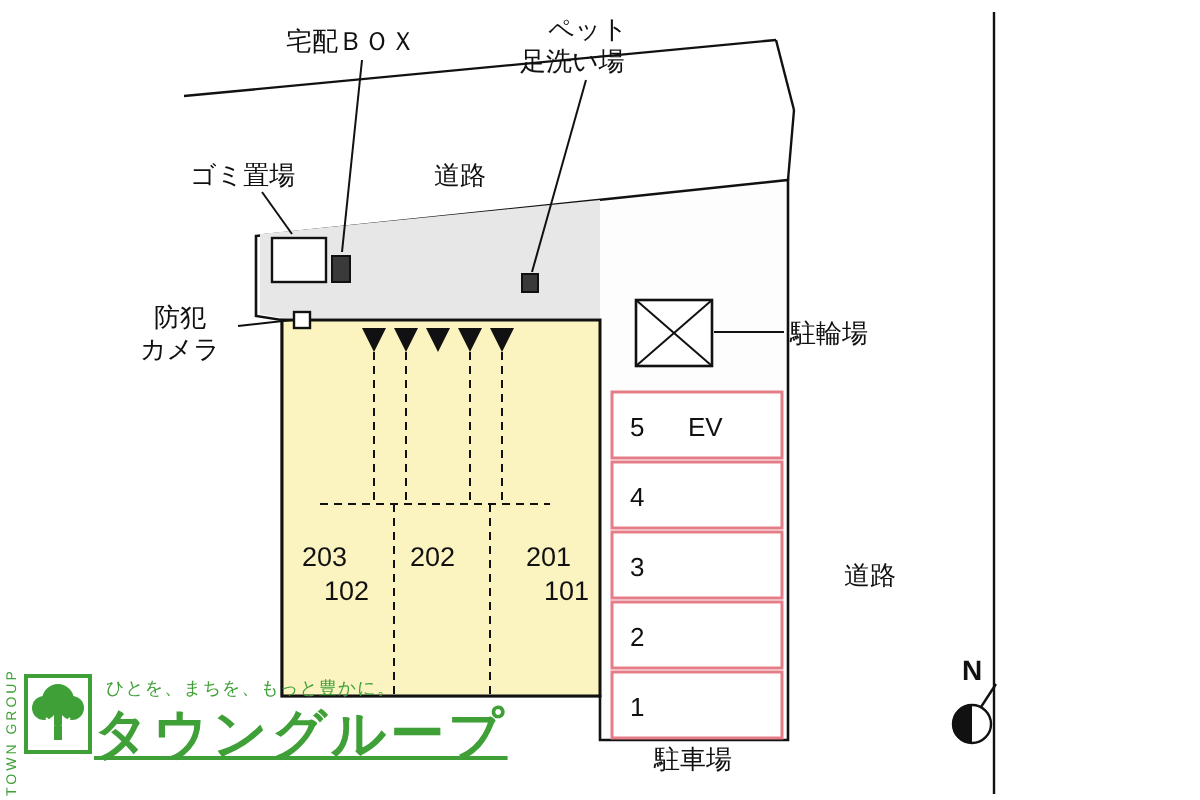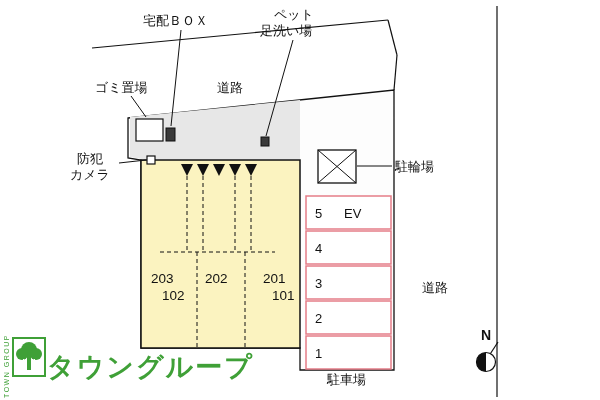--- a/index.html
+++ b/index.html
@@ -11,21 +11,21 @@
   .jp{font-size:13px;}
   .unit{font-size:13.5px;}
   .stallnum{font-size:13px;}
   .northN{font-size:14px;font-weight:bold;}
   .footer-tagline{
     position:absolute;left:53px;top:338px;font-size:9px;color:#3fa037;
     letter-spacing:0.5px;white-space:nowrap;
   }
   .footer-brand{
     position:absolute;left:47px;top:349px;font-size:27px;font-weight:bold;
-    color:#3fa037;letter-spacing:2px;white-space:nowrap;
+    color:#3fa037;letter-spacing:2px;white-space:nowrap;text-decoration:underline;
   }
   .brand-en-vert{
     position:absolute;left:3px;top:398px;transform:rotate(-90deg);
     transform-origin:0 0;font-size:7px;color:#3fa037;letter-spacing:1.5px;
     white-space:nowrap;
   }
   .tree-box{
     position:absolute;left:12px;top:337px;width:34px;height:40px;
     border:2px solid #3fa037;background:#fff;box-sizing:border-box;
   }
@@ -139,15 +139,16 @@
   <div class="tree-box">
     <svg width="30" height="36" viewBox="0 0 30 36">
       <circle cx="15" cy="11" r="8" fill="#3fa037"></circle>
       <circle cx="8" cy="15" r="6" fill="#3fa037"></circle>
       <circle cx="22" cy="15" r="6" fill="#3fa037"></circle>
       <rect x="13" y="18" width="4" height="13" fill="#3fa037"></rect>
       <path d="M9,20 L13,24 M21,20 L17,24" stroke="#fff" stroke-width="1"></path>
     </svg>
   </div>
 
+  <div class="footer-tagline">ひとを、まちを、もっと豊かに。</div>
   <div class="footer-brand">タウングループ</div>
 
 </div>
 
 </body></html>

